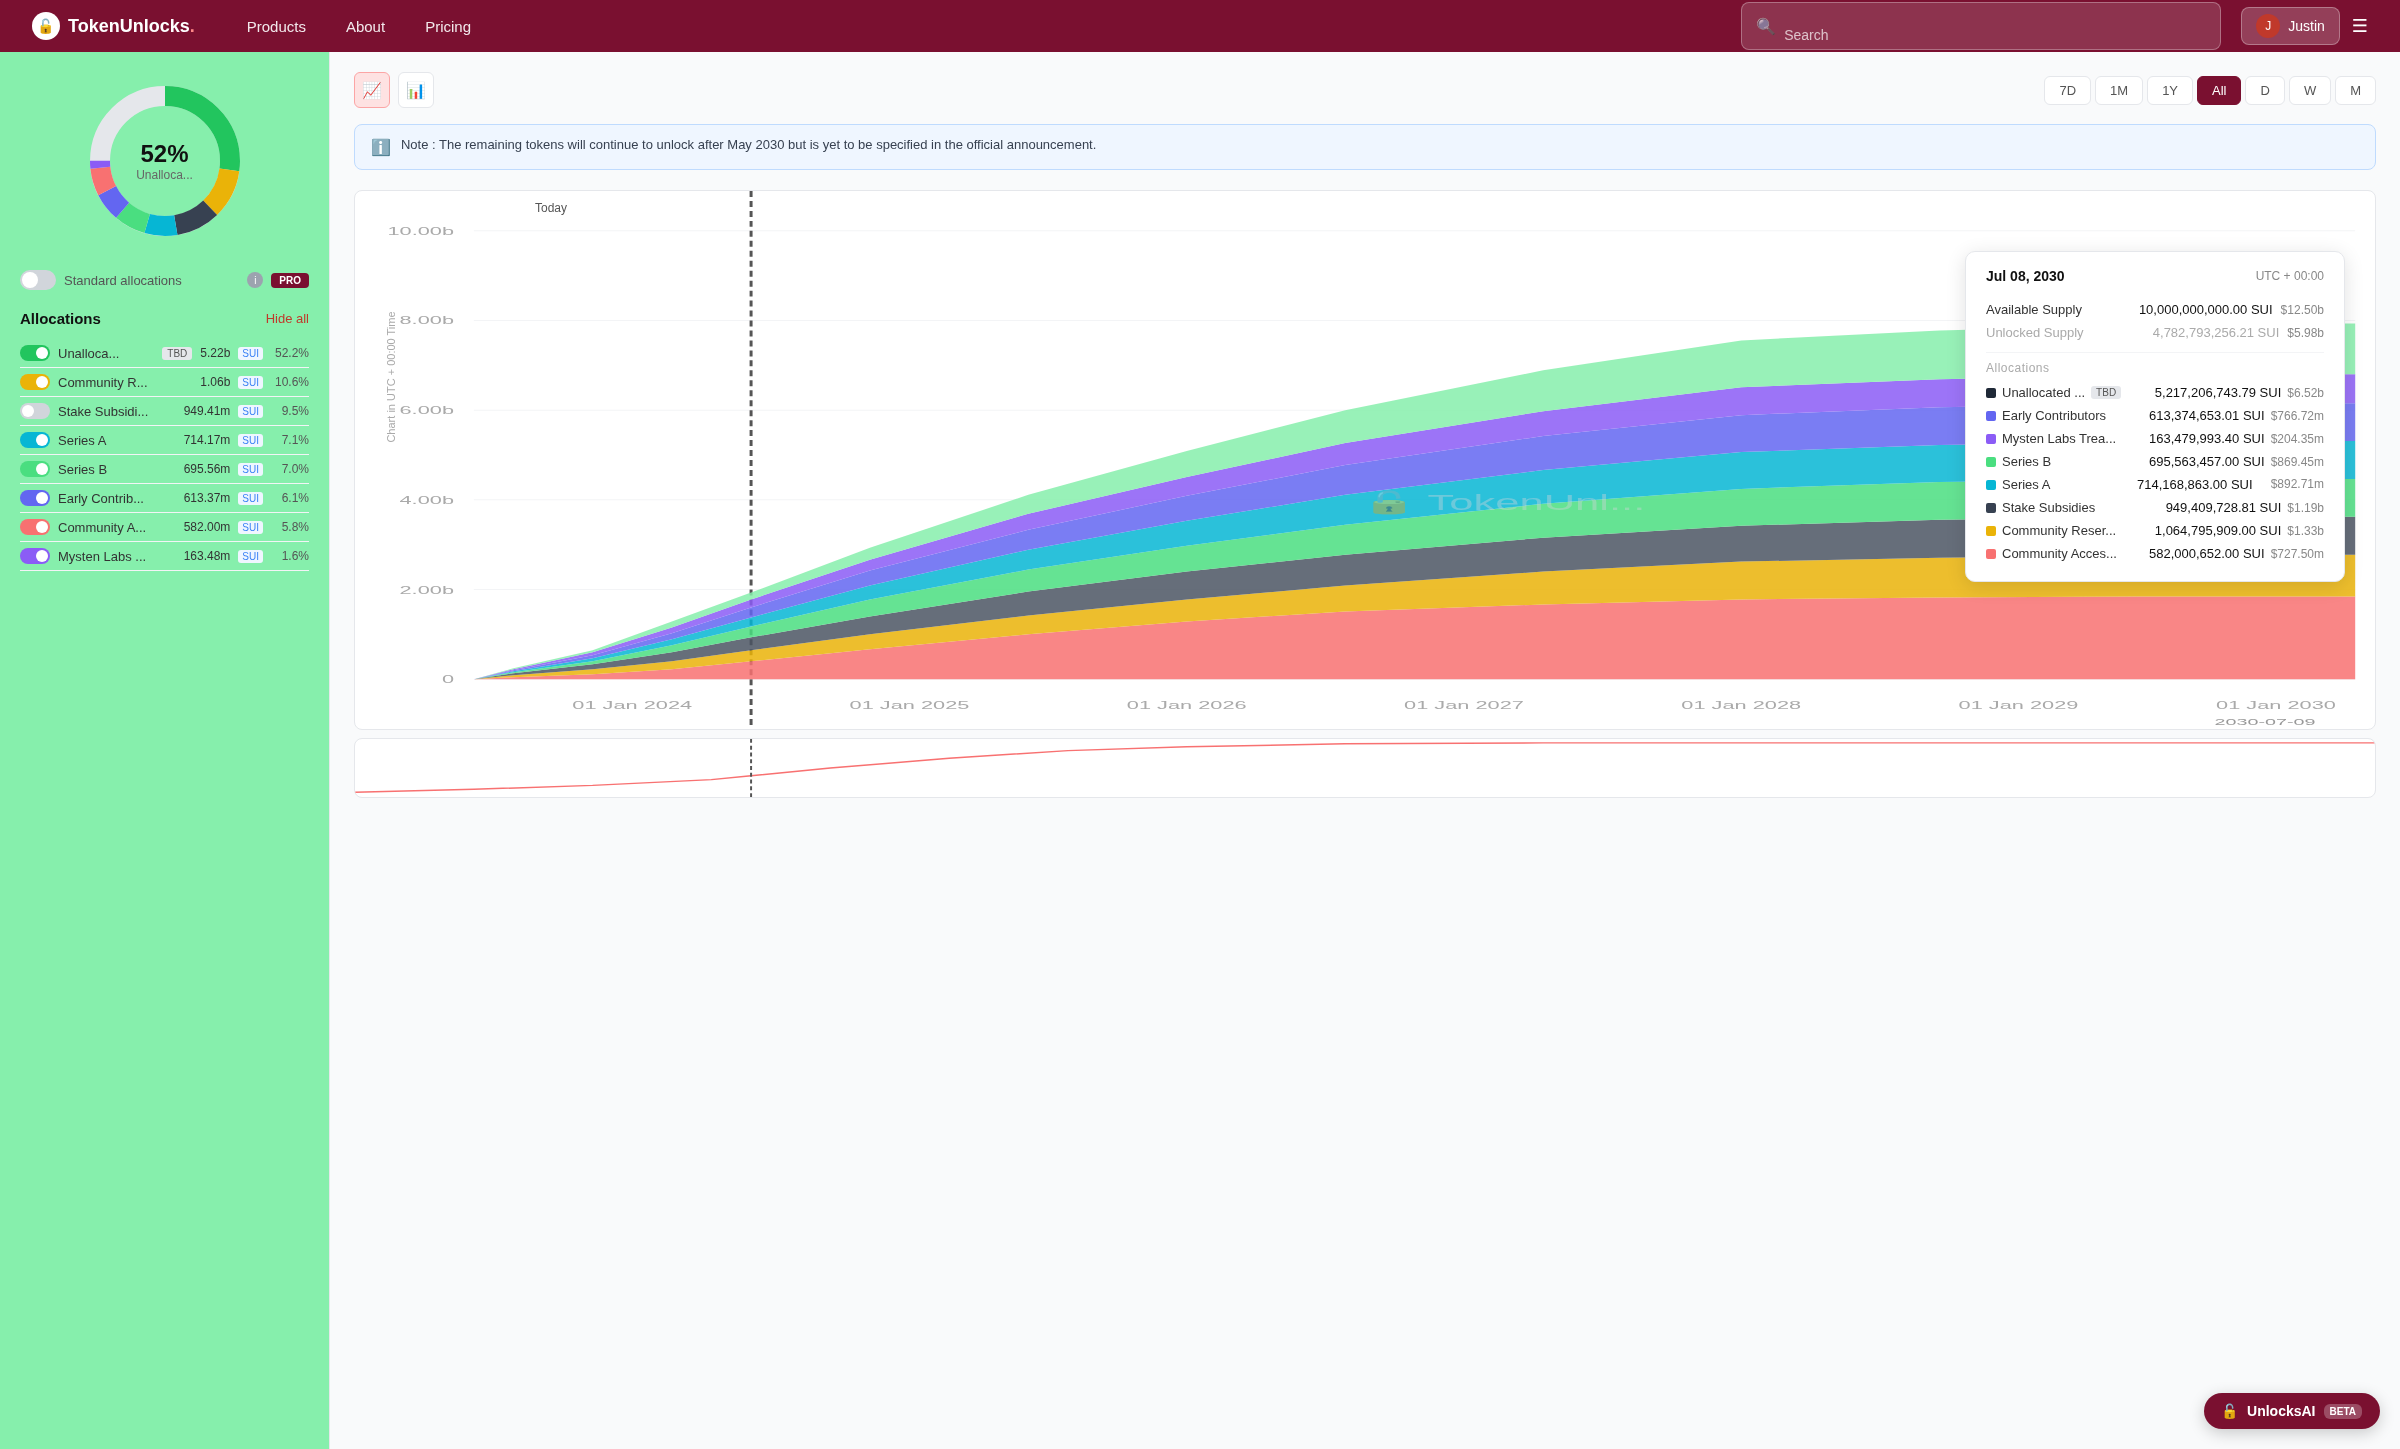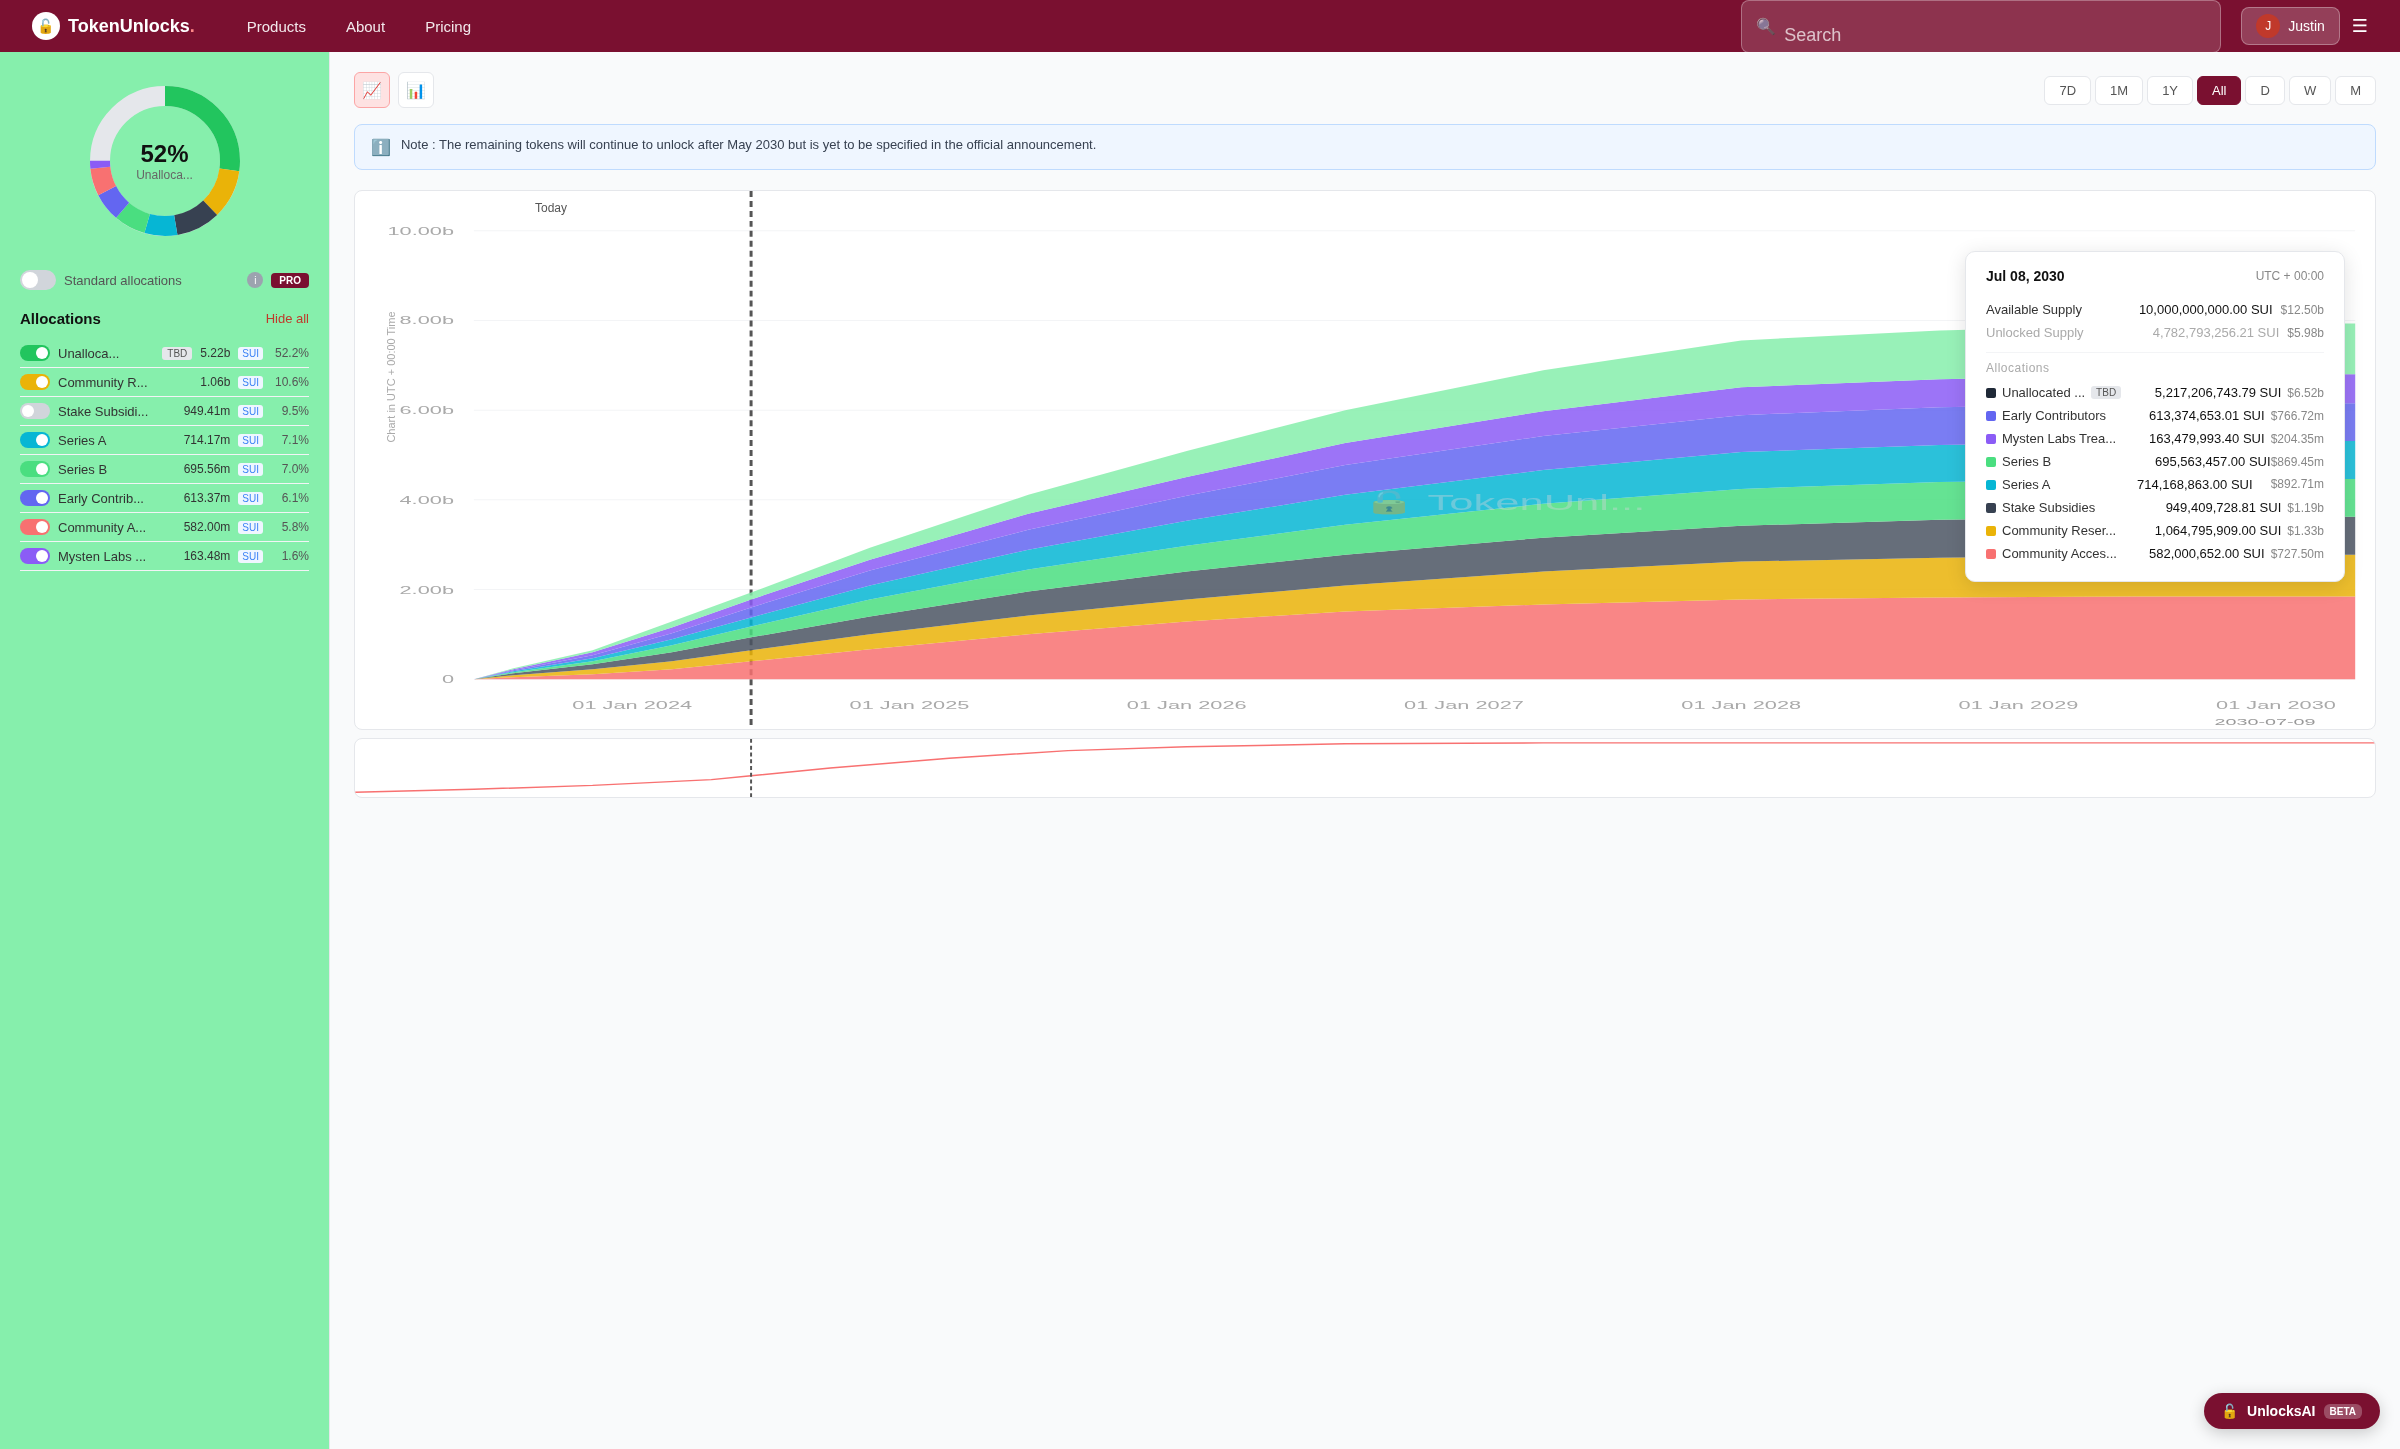--- a/index.html
+++ b/index.html
@@ -54,21 +54,21 @@
       padding: 6px 14px;
       gap: 8px;
       width: 480px;
       margin-right: 20px;
     }
     .search-container input {
       background: transparent;
       border: none;
       outline: none;
       color: white;
-      font-size: 18px;
+      font-size: 14px;
       width: 100%;
       margin-top: 18px;
     }
     .search-container input::placeholder { color: rgba(255,255,255,0.7); }
     .search-icon-svg { color: rgba(255,255,255,0.7); font-size: 16px; }
     .user-btn {
       display: flex; align-items: center; gap: 8px;
       background: rgba(255,255,255,0.2);
       border: 1px solid rgba(255,255,255,0.3);
       border-radius: 8px;
@@ -578,21 +578,21 @@
     <span style="display:flex;gap:6px;align-items:center">
       <span class="tooltip-row-val">163,479,993.40 SUI</span>
       <span class="tooltip-row-usd">$204.35m</span>
     </span>
   </div>
             <div class="tooltip-row">
     <span class="tooltip-row-label">
       <span class="tooltip-dot" style="background:#4ade80;display:inline-block;width:10px;height:10px;border-radius:2px"></span>
       Series B
     </span>
-    <span style="display:flex;gap:0;align-items:center">
+    <span style="display:flex;gap:6px;align-items:center">
       <span class="tooltip-row-val">695,563,457.00 SUI</span>
       <span class="tooltip-row-usd">$869.45m</span>
     </span>
   </div>
             <div class="tooltip-row">
     <span class="tooltip-row-label">
       <span class="tooltip-dot" style="background:#06b6d4;display:inline-block;width:10px;height:10px;border-radius:2px"></span>
       Series A
     </span>
     <span style="display:flex;gap:18px;align-items:flex-start">

